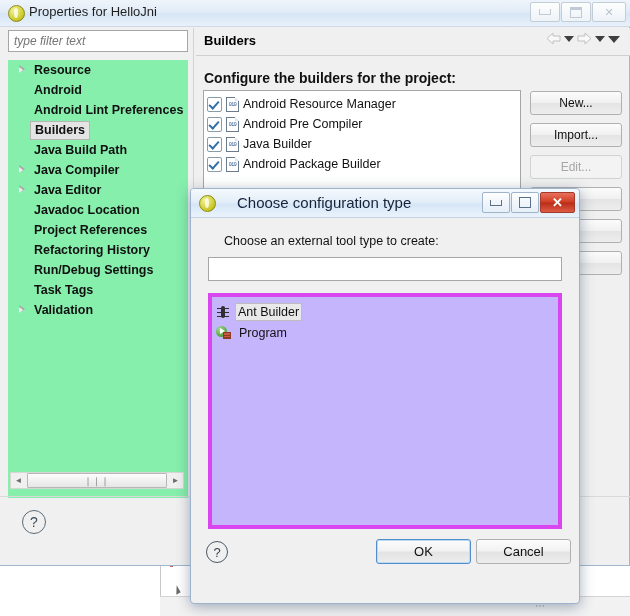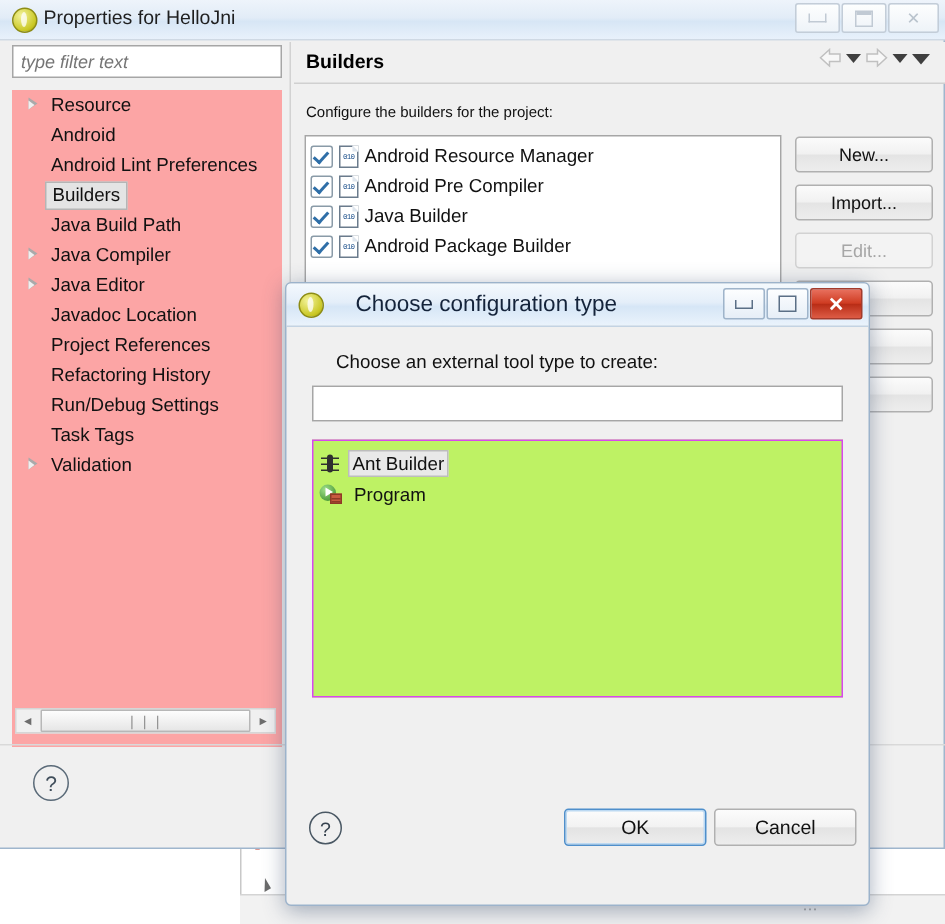--- a/index.html
+++ b/index.html
@@ -79,21 +79,21 @@
     position:absolute;left:8px;top:30px;width:180px;height:450px;
   }
   #filter-input{
     position:absolute;left:0;top:0;width:180px;height:22px;
     box-sizing:border-box;border:1px solid #a6a6a6;background:#fff;
     font-family:"Liberation Sans", sans-serif;font-size:12px;color:#808080;
     padding:0 5px;outline:none;font-style:italic;
   }
   #tree-list{
     position:absolute;left:0;top:30px;width:180px;height:438px;
-    background:#fca5a5;overflow:hidden;
+    background:#86efac;overflow:hidden;font-weight:bold;
   }
   .tree-item{
     position:relative;height:20px;line-height:20px;padding-left:26px;
     font-size:12.5px;color:#111;white-space:nowrap;cursor:default;
   }
   .tree-item .arrow-o{
     position:absolute;left:11px;top:5px;width:0;height:0;
     border-top:4.5px solid transparent;border-bottom:4.5px solid transparent;
     border-left:6px solid #aaaaaa;
   }
@@ -149,21 +149,21 @@
   }
   .navbtns{position:absolute;right:10px;top:4px;display:flex;align-items:center;gap:3px;}
   .nav-arrow{
     width:15px;height:14px;position:relative;opacity:.55;
   }
   .nav-arrow svg{display:block;}
   .nav-chev{width:0;height:0;border-left:5px solid transparent;border-right:5px solid transparent;border-top:6px solid #3f3f3f;}
   .nav-chev.big{border-left-width:6px;border-right-width:6px;border-top-width:7px;}
 
   #builders-subtitle{
-    position:absolute;left:8px;top:42px;font-size:10px;color:#111;
+    position:absolute;left:8px;top:42px;font-size:14px;color:#111;font-weight:bold;
   }
   #builders-listbox{
     position:absolute;left:7px;top:62px;width:318px;height:110px;
     background:#fff;border:1px solid #a6a6a6;box-sizing:border-box;
     padding:3px 0 0 3px;overflow:hidden;
   }
   .builder-row{height:20px;display:flex;align-items:center;gap:4px;}
   .cb{
     width:13px;height:13px;border:1px solid #8a9ba8;background:#fff;border-radius:2px;
     position:relative;flex:0 0 auto;
@@ -228,22 +228,22 @@
     color:#fff;font-size:13px;font-weight:bold;line-height:1;
   }
 
   #modal-prompt{position:absolute;left:17px;top:45px;font-size:12.5px;color:#111;margin-left:16px;}
   #modal-filter{
     position:absolute;left:17px;top:68px;width:354px;height:24px;box-sizing:border-box;
     border:1px solid #a6a6a6;background:#fff;padding:0 5px;outline:none;
     font-family:"Liberation Sans", sans-serif;font-size:12px;color:#111;
   }
   #modal-listbox{
-    position:absolute;left:17px;top:104px;width:354px;height:172px;box-sizing:border-box;
-    border:1px solid #d946ef;background:#bef264;padding:4px 0 0 4px;overflow:hidden;
+    position:absolute;left:17px;top:104px;width:354px;height:236px;box-sizing:border-box;
+    border:4px solid #d946ef;background:#c4b5fd;padding:4px 0 0 4px;overflow:hidden;
   }
   .type-row{height:21px;display:flex;align-items:center;gap:5px;}
   .type-row .tlabel{
     font-size:12.5px;color:#111;white-space:nowrap;padding:0 3px;line-height:16px;
   }
   .type-row.selected .tlabel{background:#e9e9e9;border:1px solid #bdbdbd;padding:0 2px;}
   .ant-icon{
     width:14px;height:14px;position:relative;flex:0 0 auto;
   }
   .ant-icon::before{

